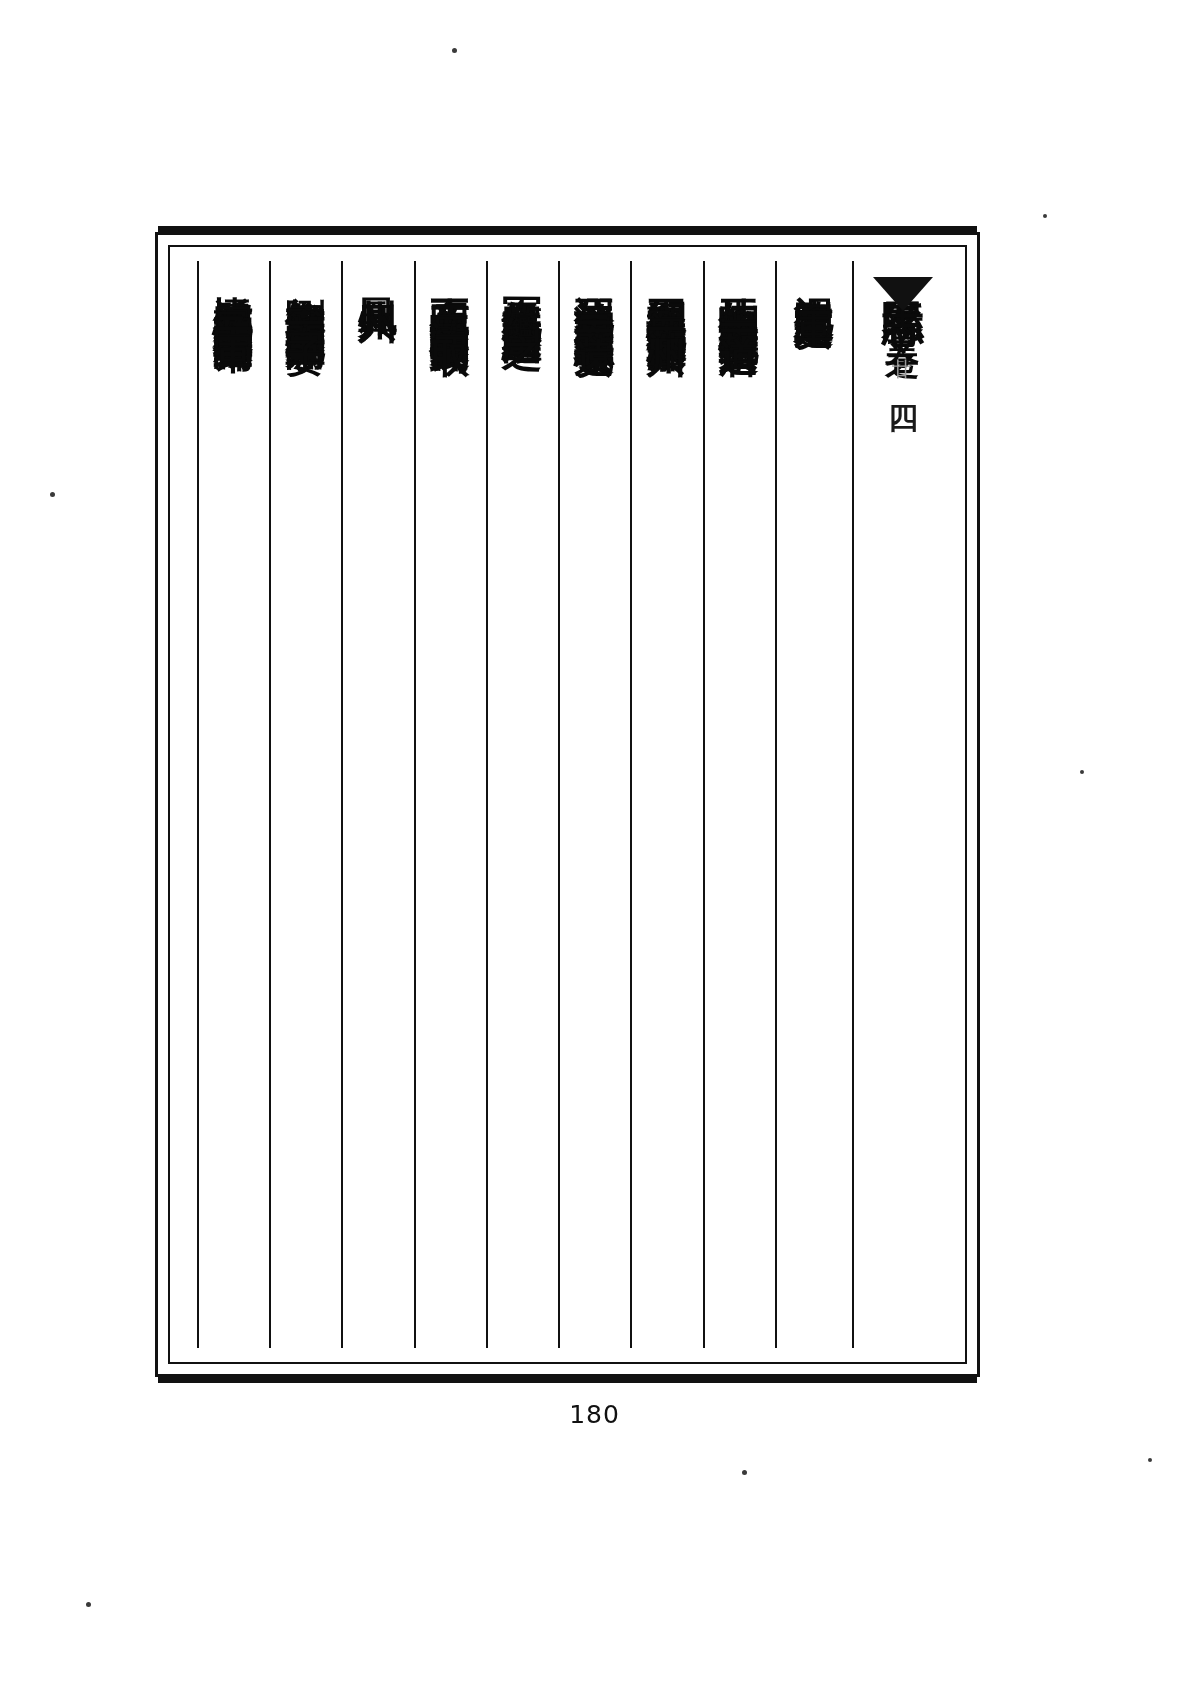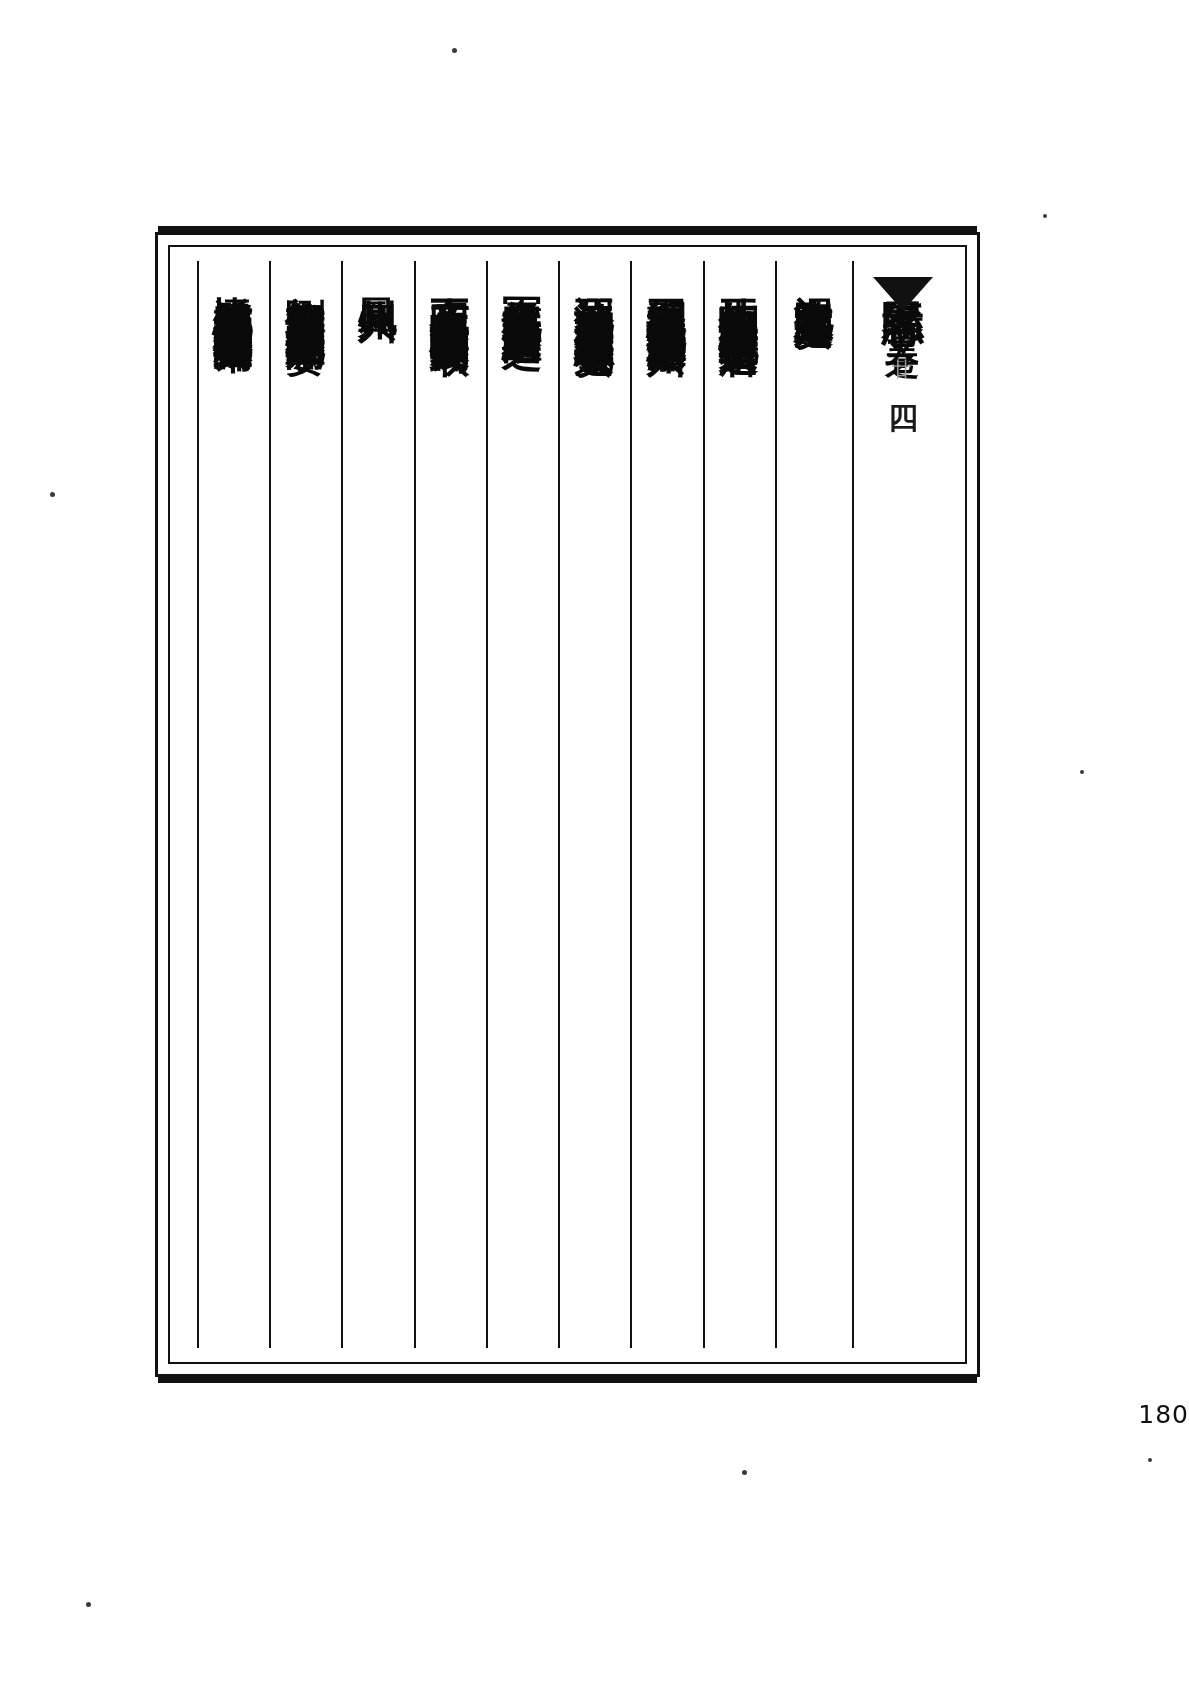--- a/index.html
+++ b/index.html
@@ -164,21 +164,21 @@
     white-space: nowrap;
     display: inline-block;
     font-weight: 600;
   }
 
   .page-number {
     position: absolute;
     left: 0;
     right: 0;
     top: 1400px;
-    text-align: right;
+    text-align: center;
     font-family: "DejaVu Sans", "Liberation Sans", sans-serif;
     font-size: 25px;
     color: #111;
     letter-spacing: 1px;
   }
 </style>
 </head>
 <body>
 
 <div class="speck" style="left:452px;top:48px;width:5px;height:5px;"></div>

